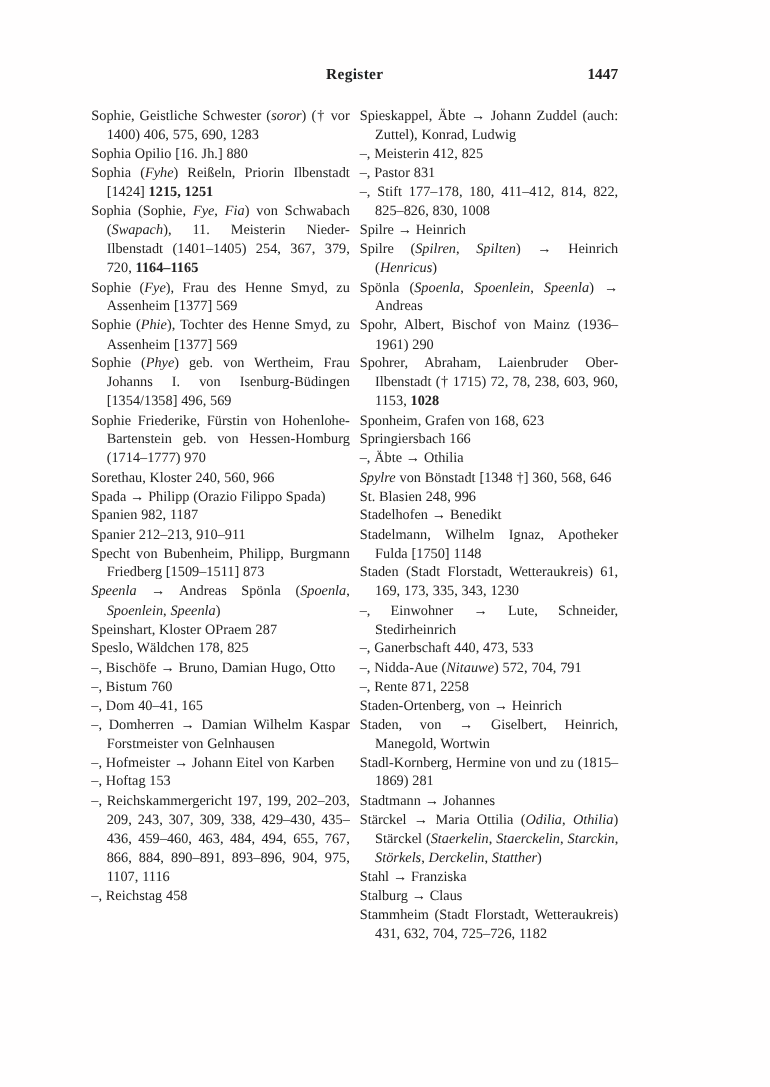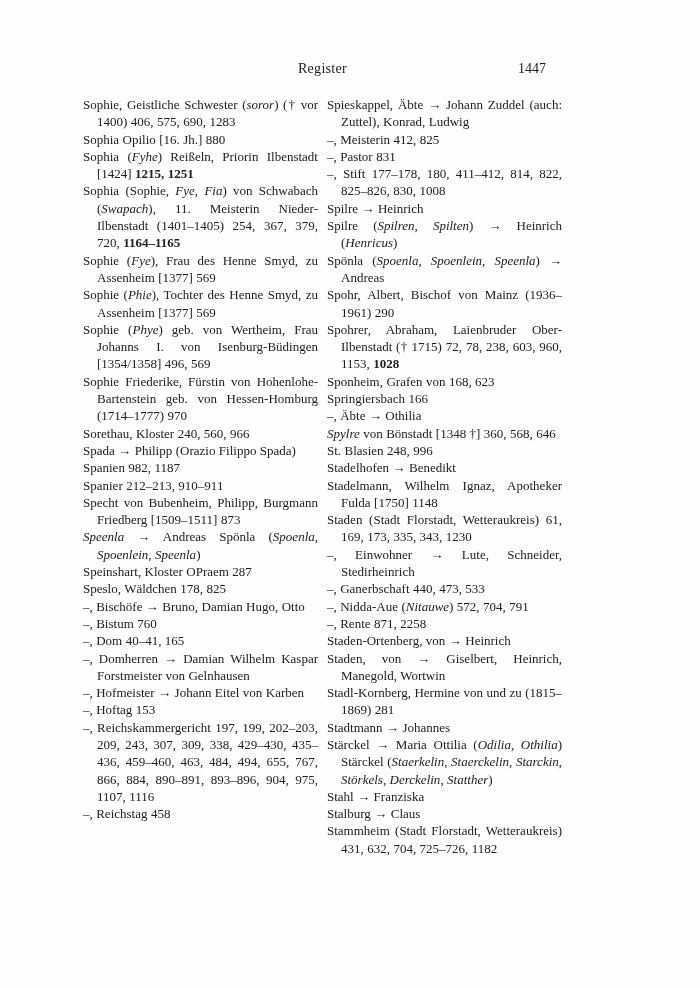--- a/index.html
+++ b/index.html
@@ -16,31 +16,32 @@
     color: #212121;
     overflow: hidden;
   }
   .running-head {
     position: absolute;
     top: 61px;
     left: 83px;
     width: 479px;
     height: 18px;
     font-size: 14px;
+    font-weight: bold;
   }
   .running-head .title {
     position: absolute;
     left: 0;
     right: 0;
     text-align: center;
     letter-spacing: 0.3px;
   }
   .running-head .pagenum {
     position: absolute;
-    right: 16px;
+    right: 0;
     top: 0;
   }
   .columns {
     position: absolute;
     top: 96px;
     left: 83px;
     width: 479px;
     display: flex;
     gap: 9px;
   }

